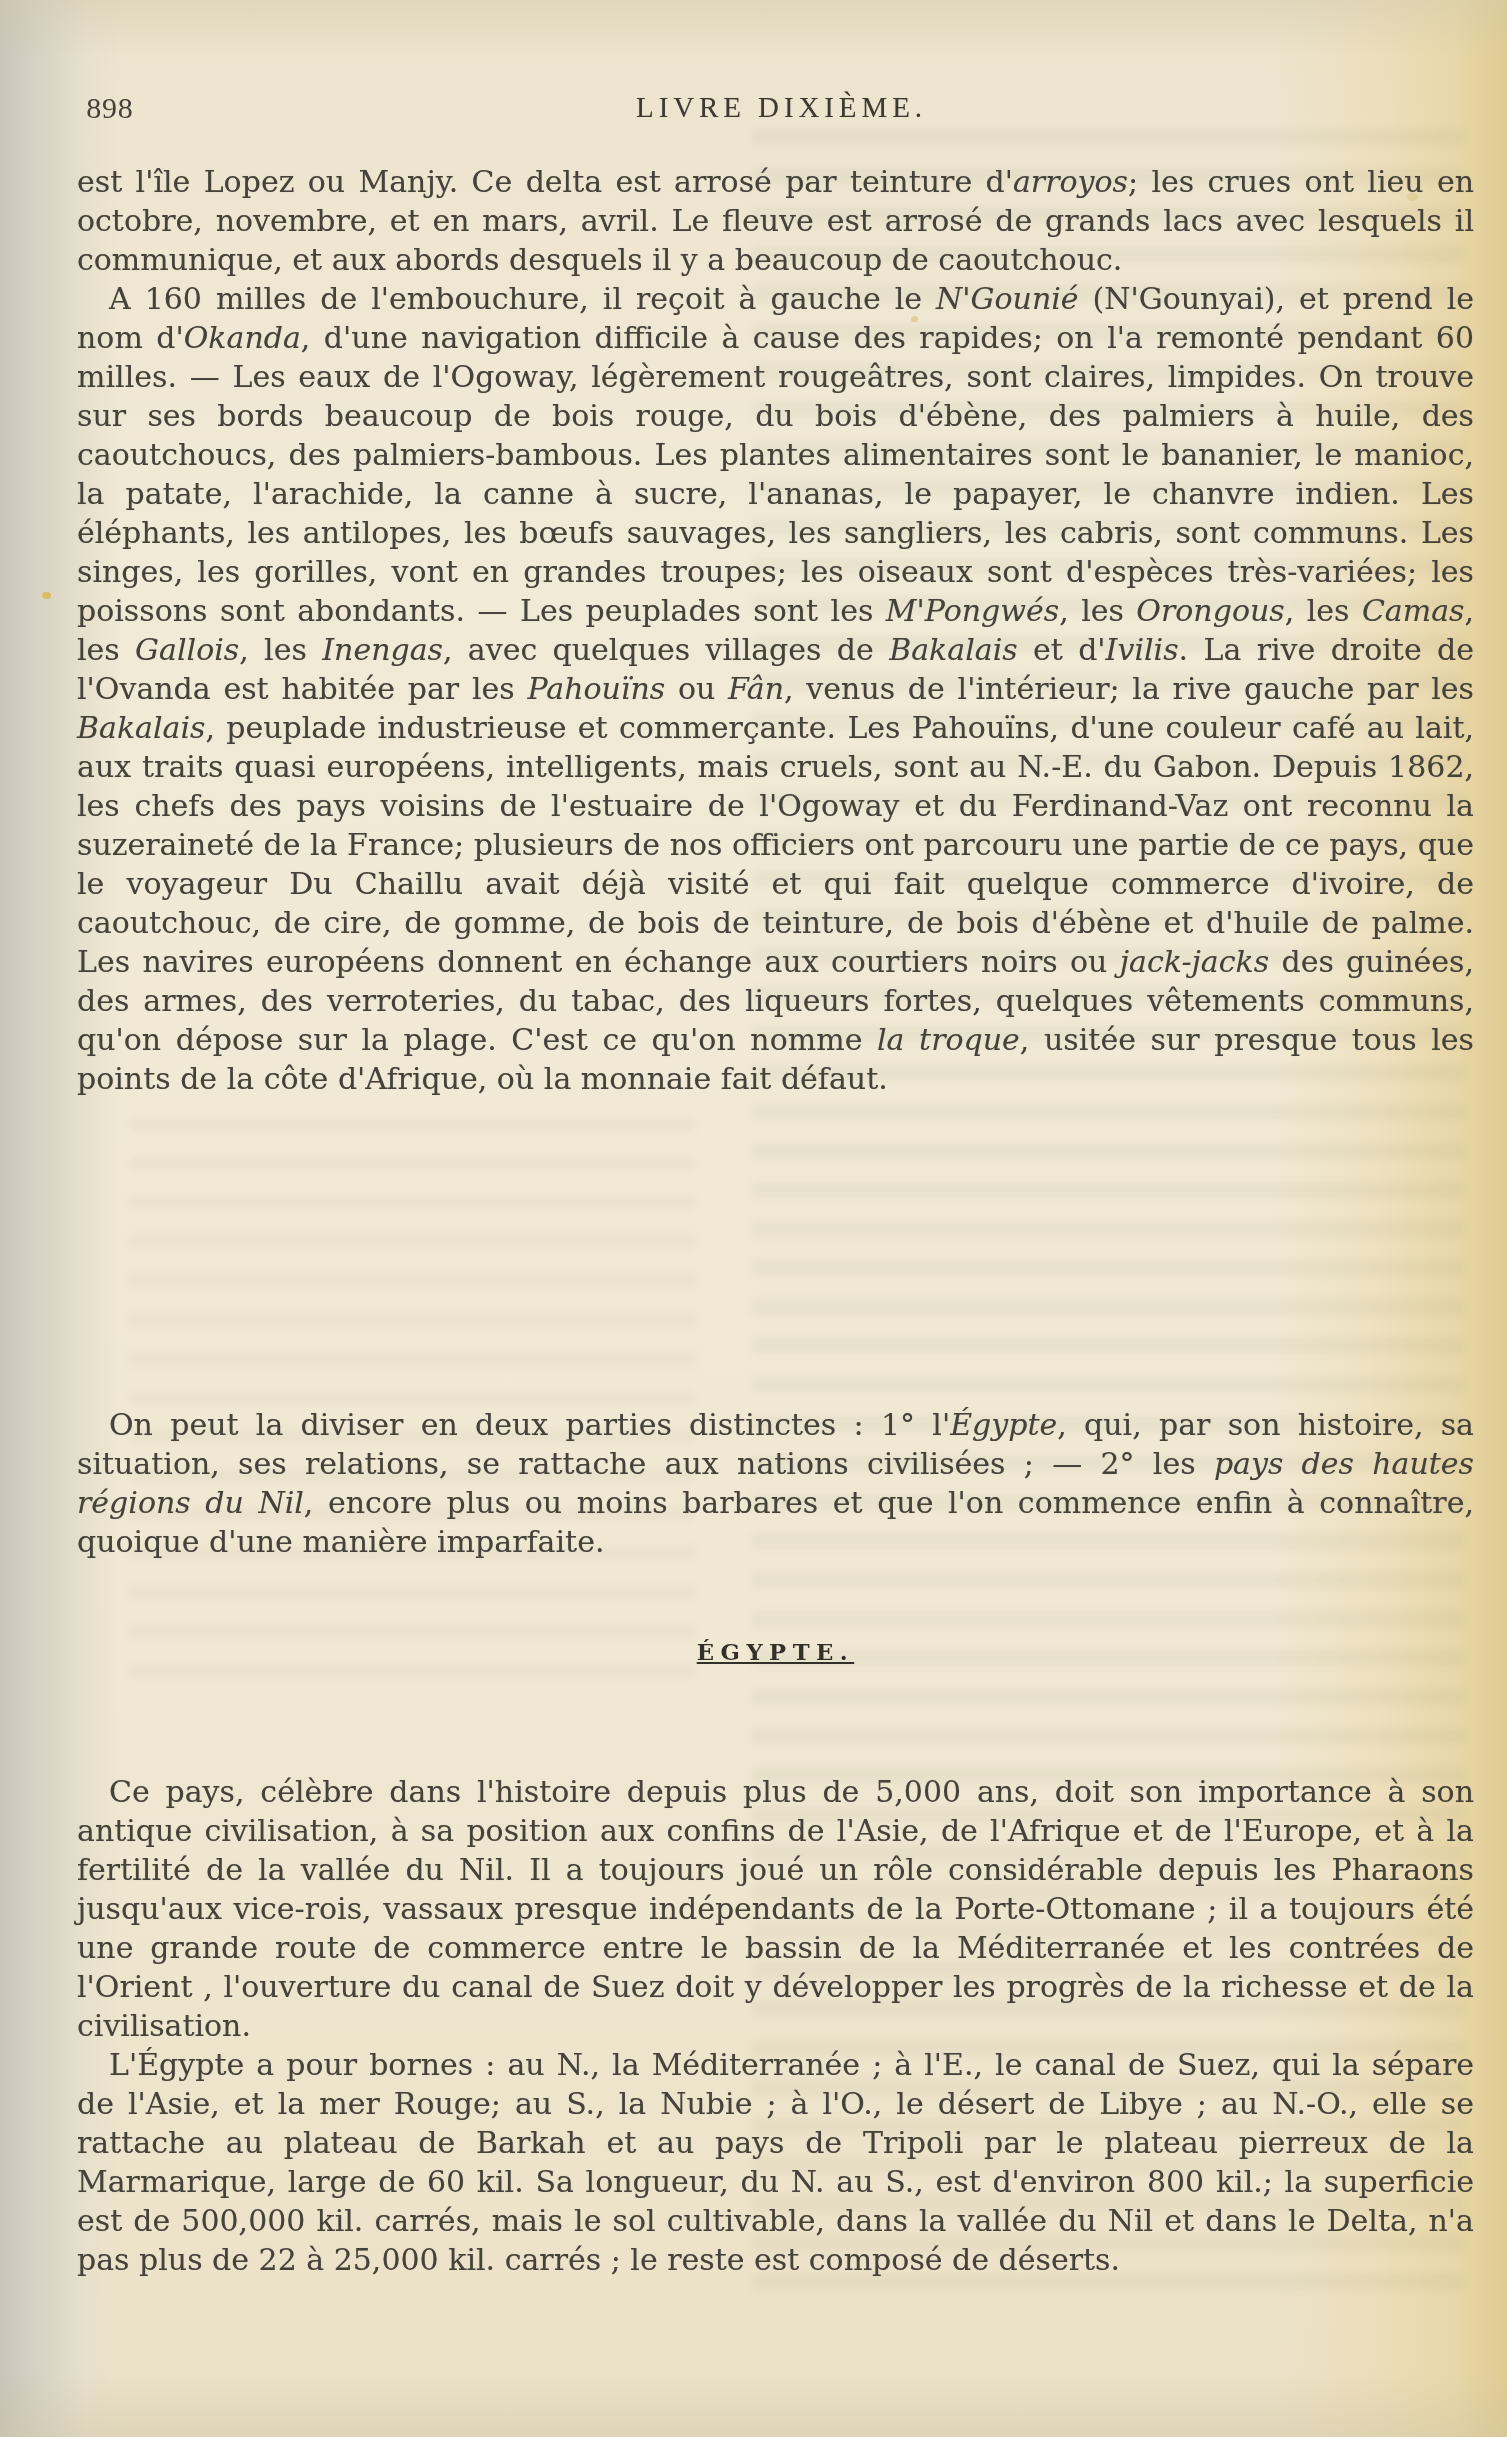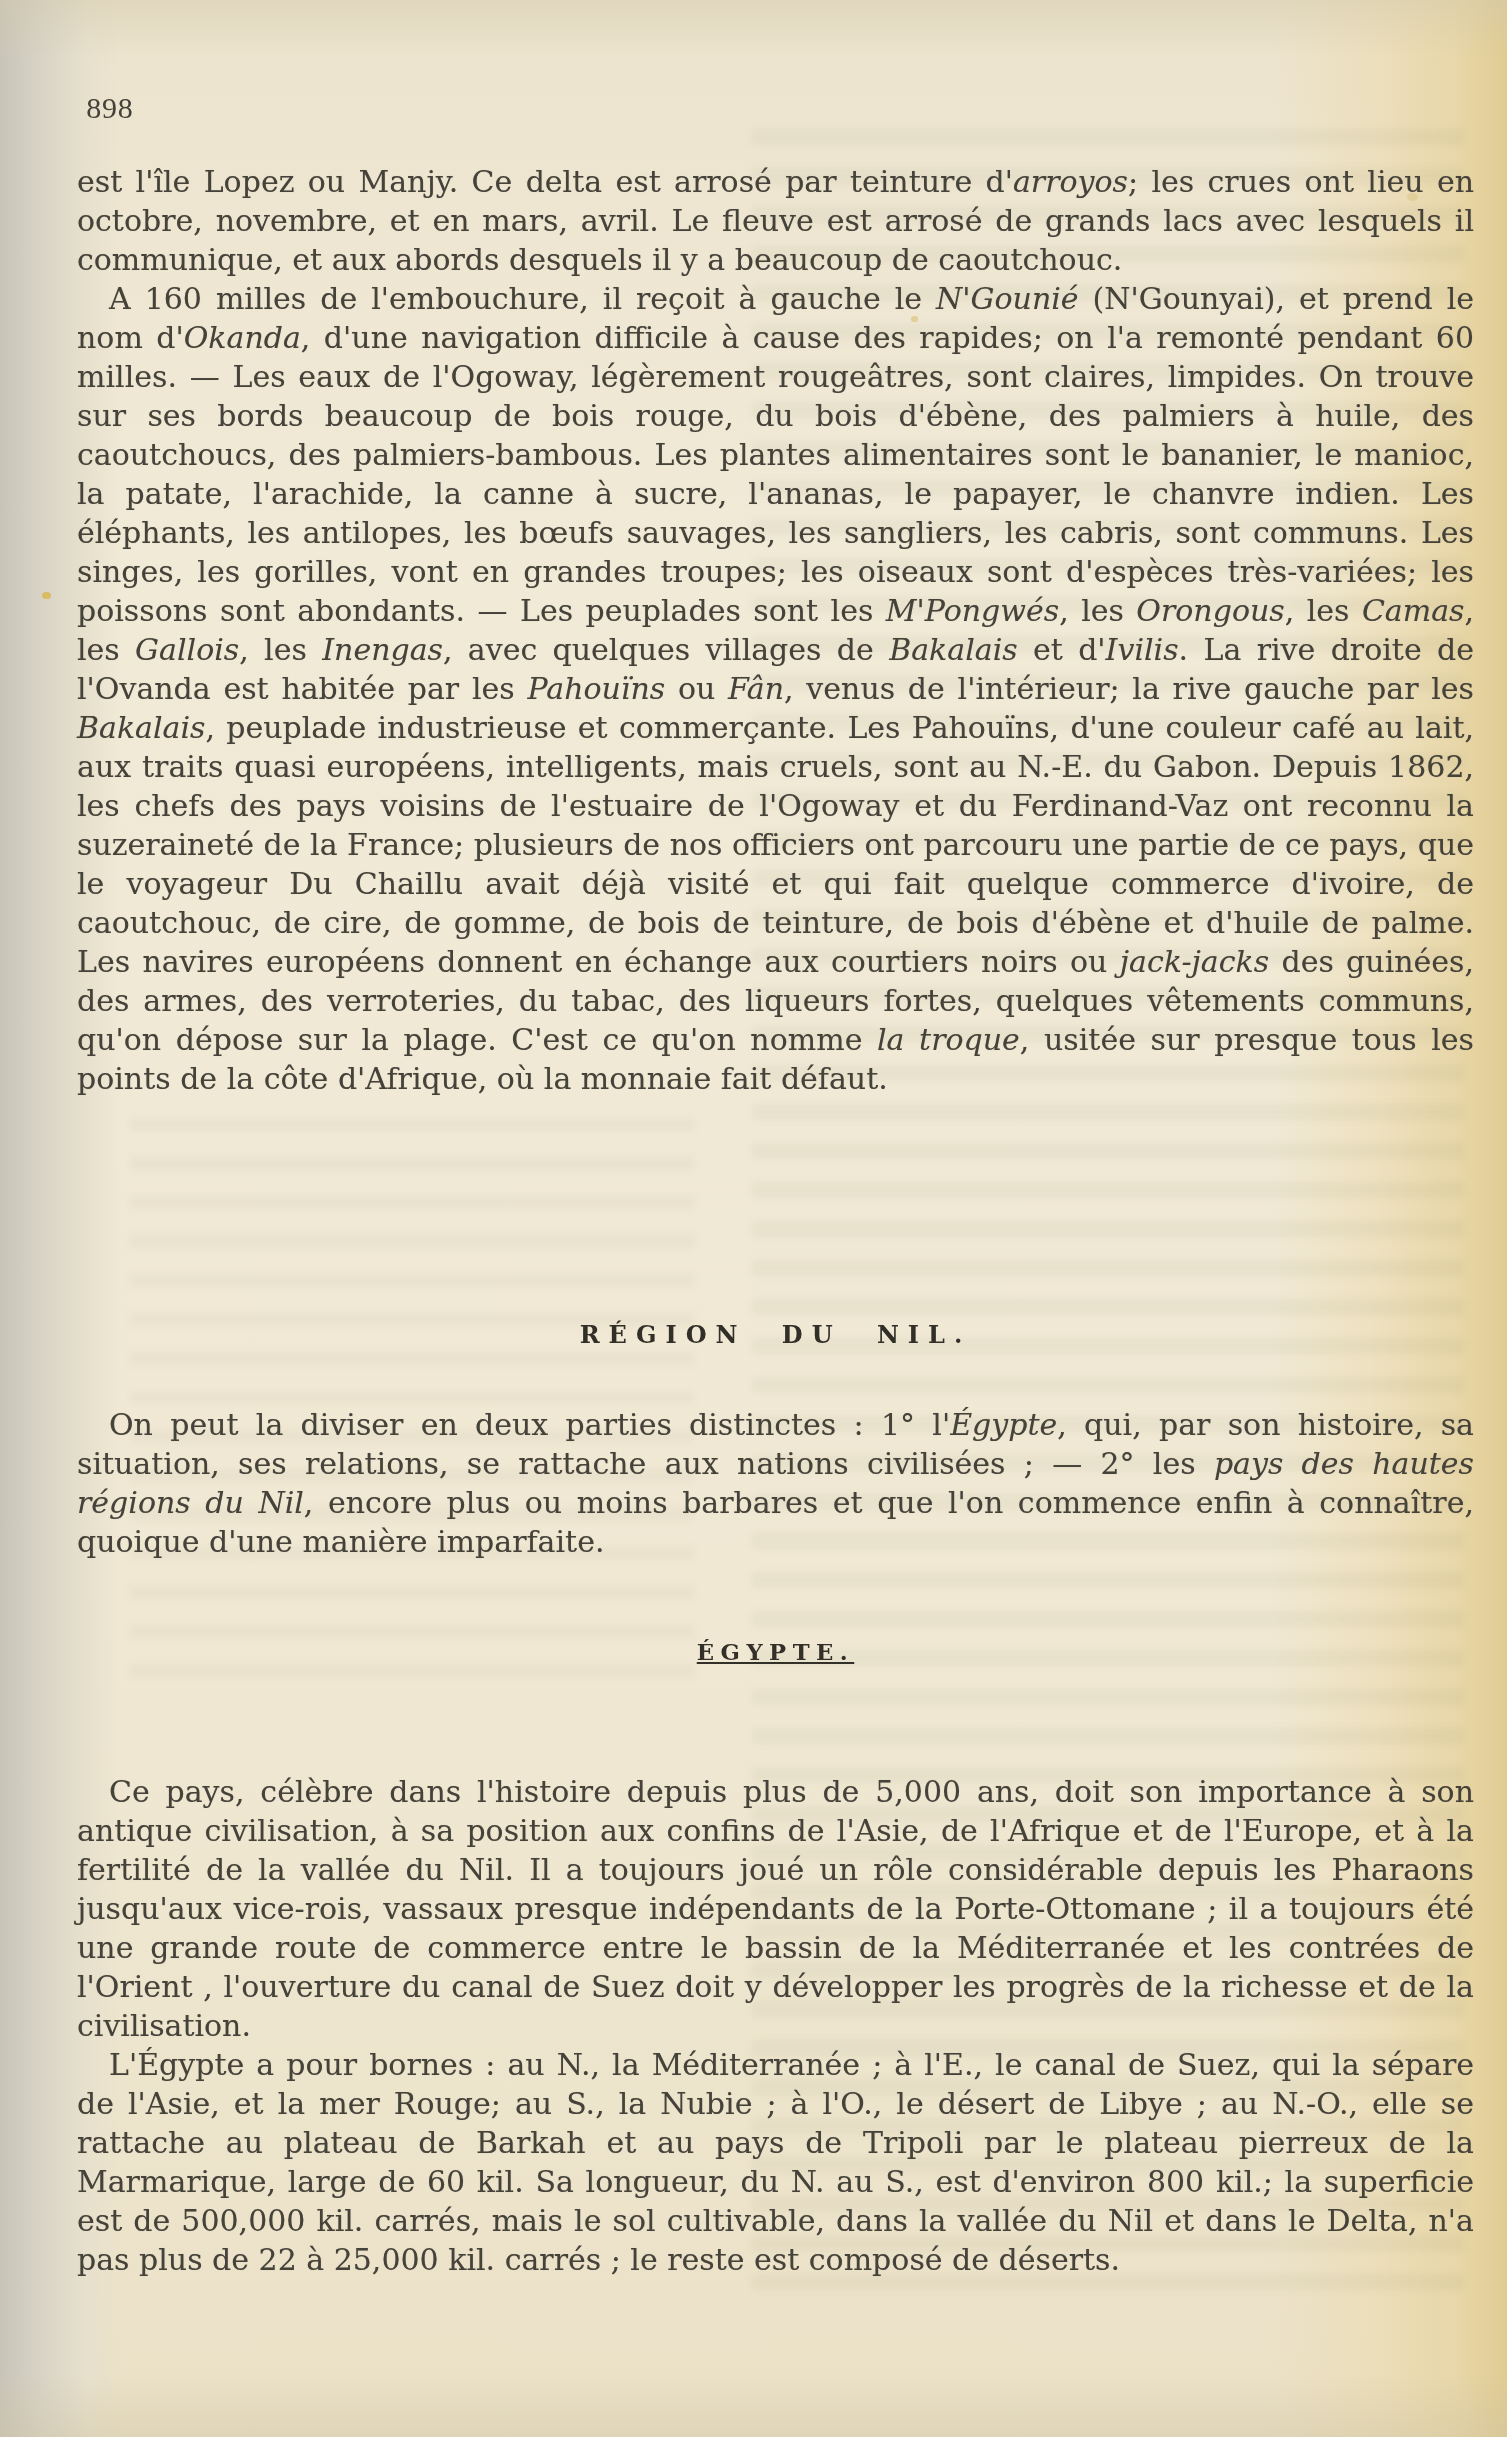--- a/index.html
+++ b/index.html
@@ -100,28 +100,28 @@
   <div class="edge-top"></div>
   <div class="edge-bottom"></div>
   <div class="ghost"></div>
   <div class="ghost2"></div>
   <div class="speck s1"></div>
   <div class="speck s2"></div>
   <div class="speck s3"></div>
 
   <div class="header">
     <span class="page-number">898</span>
+    <span class="running-title">LIVRE DIXIÈME.</span>
   </div>
 
   <div class="text-block block-main">
       <p><span>est l'île Lopez ou Manjy. Ce delta est arrosé par teinture d'</span><span class="it">arroyos</span><span>; les crues ont lieu en octobre, novembre, et en mars, avril. Le fleuve est arrosé de grands lacs avec lesquels il communique, et aux abords desquels il y a beaucoup de caoutchouc.</span></p>
       <p class="indent"><span>A 160 milles de l'embouchure, il reçoit à gauche le </span><span class="it">N'Gounié</span><span> (N'Gounyai), et prend le nom d'</span><span class="it">Okanda</span><span>, d'une navigation difficile à cause des rapides; on l'a remonté pendant 60 milles. — Les eaux de l'Ogoway, légèrement rougeâtres, sont claires, limpides. On trouve sur ses bords beaucoup de bois rouge, du bois d'ébène, des palmiers à huile, des caoutchoucs, des palmiers-bambous. Les plantes alimentaires sont le bananier, le manioc, la patate, l'arachide, la canne à sucre, l'ananas, le papayer, le chanvre indien. Les éléphants, les antilopes, les bœufs sauvages, les sangliers, les cabris, sont communs. Les singes, les gorilles, vont en grandes troupes; les oiseaux sont d'espèces très-variées; les poissons sont abondants. — Les peuplades sont les </span><span class="it">M'Pongwés</span><span>, les </span><span class="it">Orongous</span><span>, les </span><span class="it">Camas</span><span>, les </span><span class="it">Gallois</span><span>, les </span><span class="it">Inengas</span><span>, avec quelques villages de </span><span class="it">Bakalais</span><span> et d'</span><span class="it">Ivilis</span><span>. La rive droite de l'Ovanda est habitée par les </span><span class="it">Pahouïns</span><span> ou </span><span class="it">Fân</span><span>, venus de l'intérieur; la rive gauche par les </span><span class="it">Bakalais</span><span>, peuplade industrieuse et commerçante. Les Pahouïns, d'une couleur café au lait, aux traits quasi européens, intelligents, mais cruels, sont au N.-E. du Gabon. Depuis 1862, les chefs des pays voisins de l'estuaire de l'Ogoway et du Ferdinand-Vaz ont reconnu la suzeraineté de la France; plusieurs de nos officiers ont parcouru une partie de ce pays, que le voyageur Du Chaillu avait déjà visité et qui fait quelque commerce d'ivoire, de caoutchouc, de cire, de gomme, de bois de teinture, de bois d'ébène et d'huile de palme. Les navires européens donnent en échange aux courtiers noirs ou </span><span class="it">jack-jacks</span><span> des guinées, des armes, des verroteries, du tabac, des liqueurs fortes, quelques vêtements communs, qu'on dépose sur la plage. C'est ce qu'on nomme </span><span class="it">la troque</span><span>, usitée sur presque tous les points de la côte d'Afrique, où la monnaie fait défaut.</span></p>
     </div>
 
-  <div class="chapter-subtitle">RÉGION DU NIL.</div>
 
   <div class="text-block block-nil">
       <p class="indent"><span>On peut la diviser en deux parties distinctes : 1° l'</span><span class="it">Égypte</span><span>, qui, par son histoire, sa situation, ses relations, se rattache aux nations civilisées ; — 2° les </span><span class="it">pays des hautes régions du Nil</span><span>, encore plus ou moins barbares et que l'on commence enfin à connaître, quoique d'une manière imparfaite.</span></p>
     </div>
 
   <div class="egypte-heading">ÉGYPTE.</div>
 
   <div class="text-block block-egypt">
       <p class="indent"><span>Ce pays, célèbre dans l'histoire depuis plus de 5,000 ans, doit son importance à son antique civilisation, à sa position aux confins de l'Asie, de l'Afrique et de l'Europe, et à la fertilité de la vallée du Nil. Il a toujours joué un rôle considérable depuis les Pharaons jusqu'aux vice-rois, vassaux presque indépendants de la Porte-Ottomane ; il a toujours été une grande route de commerce entre le bassin de la Méditerranée et les contrées de l'Orient , l'ouverture du canal de Suez doit y développer les progrès de la richesse et de la civilisation.</span></p>
       <p class="indent"><span>L'Égypte a pour bornes : au N., la Méditerranée ; à l'E., le canal de Suez, qui la sépare de l'Asie, et la mer Rouge; au S., la Nubie ; à l'O., le désert de Libye ; au N.-O., elle se rattache au plateau de Barkah et au pays de Tripoli par le plateau pierreux de la Marmarique, large de 60 kil. Sa longueur, du N. au S., est d'environ 800 kil.; la superficie est de 500,000 kil. carrés, mais le sol cultivable, dans la vallée du Nil et dans le Delta, n'a pas plus de 22 à 25,000 kil. carrés ; le reste est composé de déserts.</span></p>

